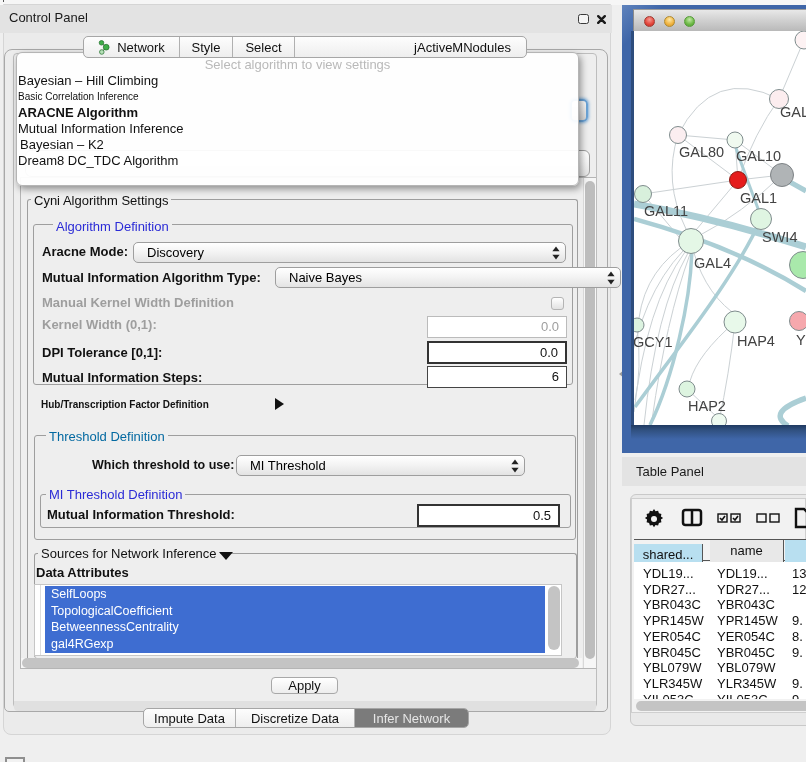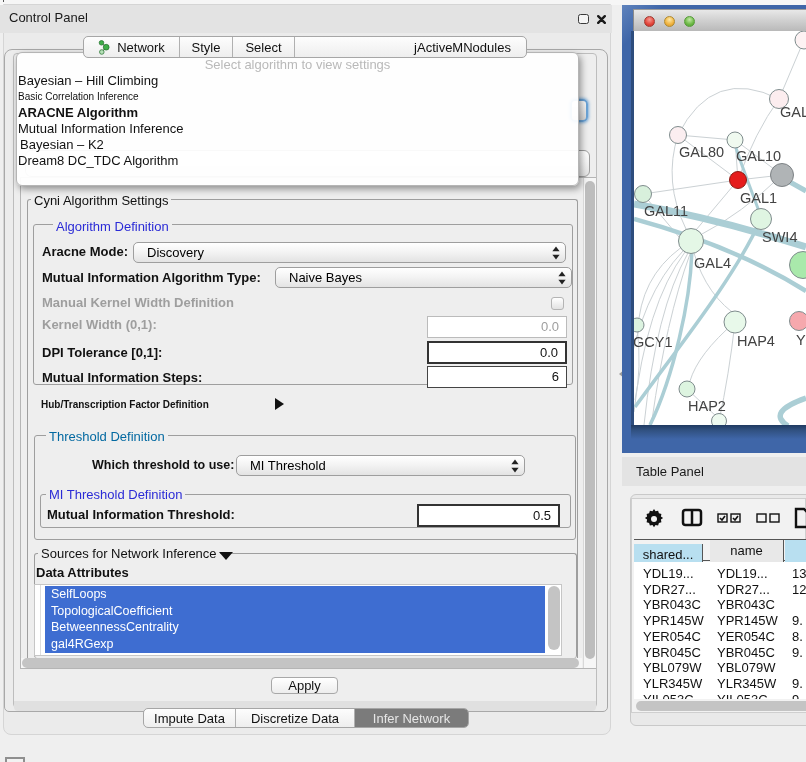--- a/index.html
+++ b/index.html
@@ -55,21 +55,21 @@
 <div class="combo" style="left:133px;top:242px;width:433px;height:21px;">
     <span class="ct">Discovery</span>
     <span class="spin">
       <svg width="10" height="14" viewBox="0 0 10 14">
         <path d="M5,0.5 L8.6,5.2 L1.4,5.2 Z" fill="#222"></path>
         <path d="M5,13.5 L8.6,8.8 L1.4,8.8 Z" fill="#222"></path>
       </svg>
     </span>
   </div>
 <div class="lbl" style="left:42px;top:271px;">Mutual Information Algorithm Type:</div>
-<div class="combo" style="left:275px;top:267px;width:297px;height:21px;">
+<div class="combo" style="left:275px;top:267px;width:346px;height:21px;">
     <span class="ct">Naive Bayes</span>
     <span class="spin">
       <svg width="10" height="14" viewBox="0 0 10 14">
         <path d="M5,0.5 L8.6,5.2 L1.4,5.2 Z" fill="#222"></path>
         <path d="M5,13.5 L8.6,8.8 L1.4,8.8 Z" fill="#222"></path>
       </svg>
     </span>
   </div>
 <div class="lbl" style="left:42px;top:296px;color:#9e9e9e;">Manual Kernel Width Definition</div>
 <div class="abs" style="left:551px;top:297px;width:13px;height:13px;border:1px solid #b4b4b4;border-radius:3px;background:linear-gradient(#ffffff,#e2e2e2);"></div>

